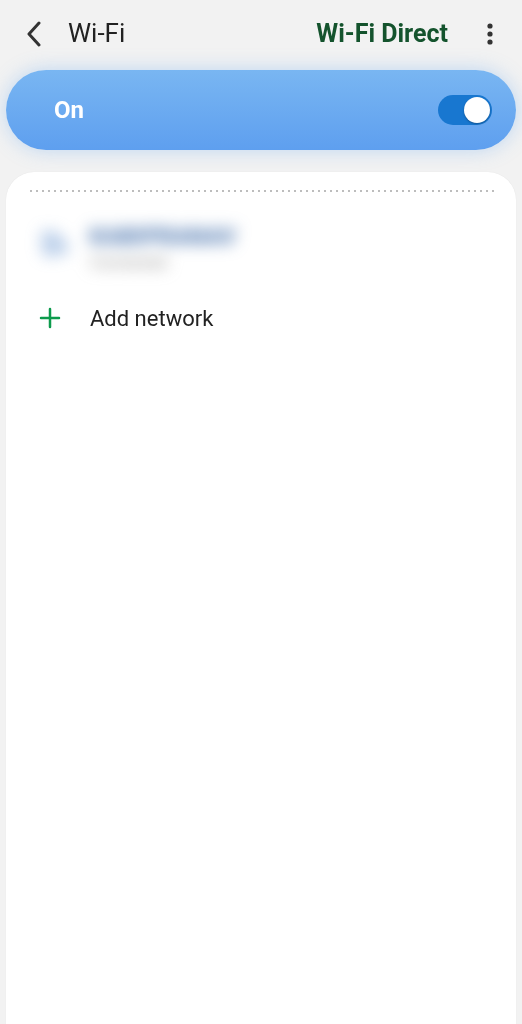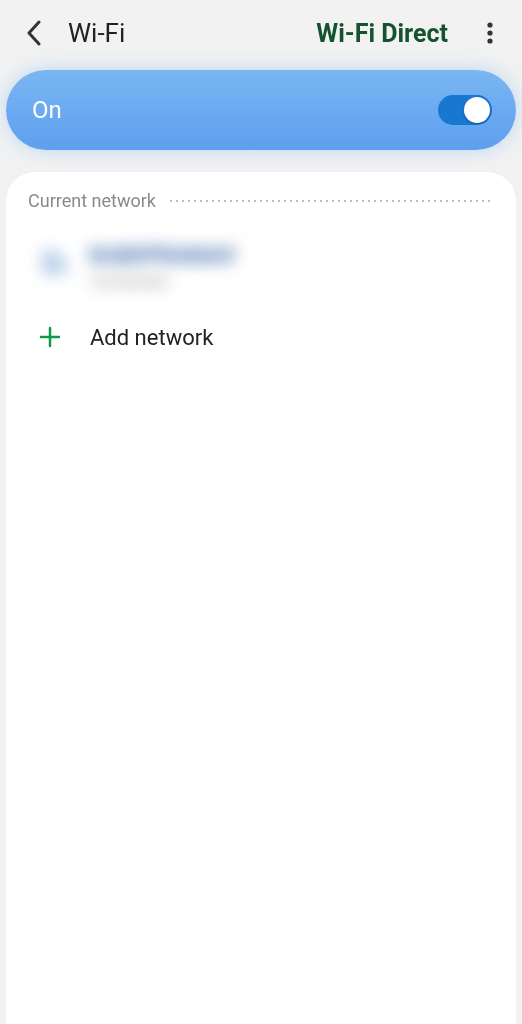--- a/index.html
+++ b/index.html
@@ -12,21 +12,21 @@
     }
     .screen {
       width: 100%;
       height: 100%;
       background: #f2f2f2;
       display: flex;
       flex-direction: column;
     }
     .header {
       display: flex;
-      align-items: center;
+      align-items: flex-end;
       padding: 18px 20px 22px 20px;
       gap: 16px;
     }
     .back-btn {
       width: 28px;
       height: 28px;
       display: flex;
       align-items: center;
       justify-content: center;
       cursor: pointer;
@@ -58,22 +58,23 @@
       border-radius: 40px;
       height: 80px;
       display: flex;
       align-items: center;
       padding: 0 24px 0 26px;
       box-shadow: 0 0 20px rgba(90,160,240,0.35);
     }
     .toggle-label {
       color: #fff;
       font-size: 24px;
-      font-weight: 400;
-      flex: 1;
+      font-weight: 700;
+      flex: 1;
+      margin-left: 22px;
     }
     .switch {
       width: 54px;
       height: 30px;
       background: #1877d0;
       border-radius: 15px;
       position: relative;
       cursor: pointer;
     }
     .switch::after {
@@ -173,21 +174,20 @@
     </div>
   </div>
 
   <div class="toggle-bar">
     <div class="toggle-label">On</div>
     <div class="switch"></div>
   </div>
 
   <div class="card">
     <div class="section-head">
-      <div class="section-title">Current network</div>
       <div class="dots"></div>
     </div>
 
     <div class="network-row">
       <div class="wifi-icon">
         <svg width="32" height="24" viewBox="0 0 32 24" fill="none" stroke="#4a80c7" stroke-width="3" stroke-linecap="round">
             <path d="M2 8 C 10 -2, 22 -2, 30 8"></path>
             <path d="M7 14 C 12 7, 20 7, 25 14"></path>
             <path d="M12 20 C 14 16, 18 16, 20 20"></path>
           </svg>

